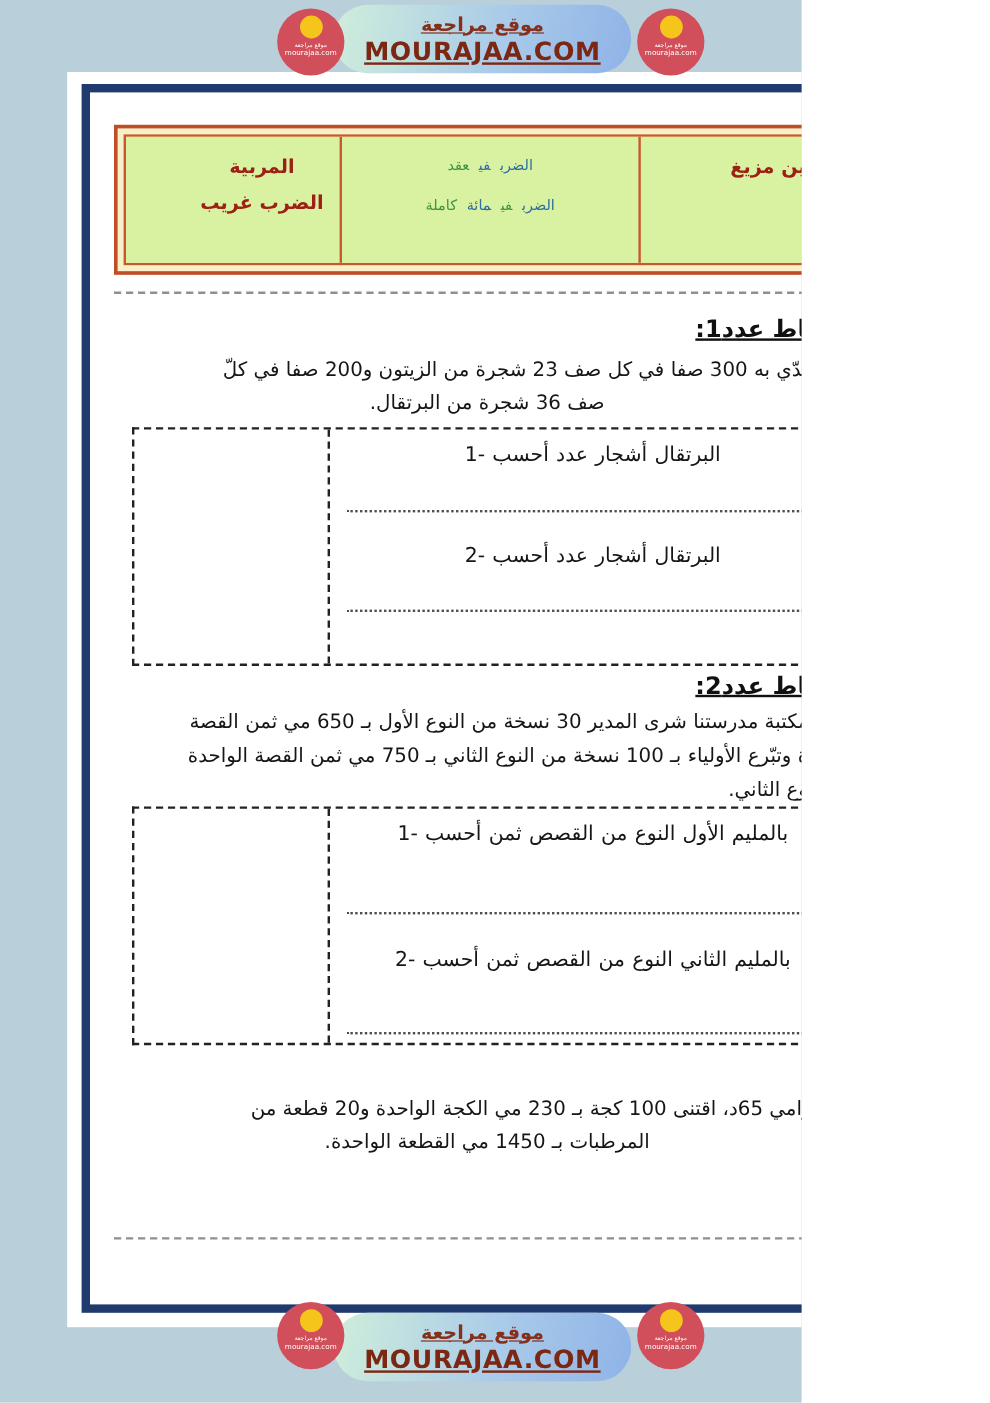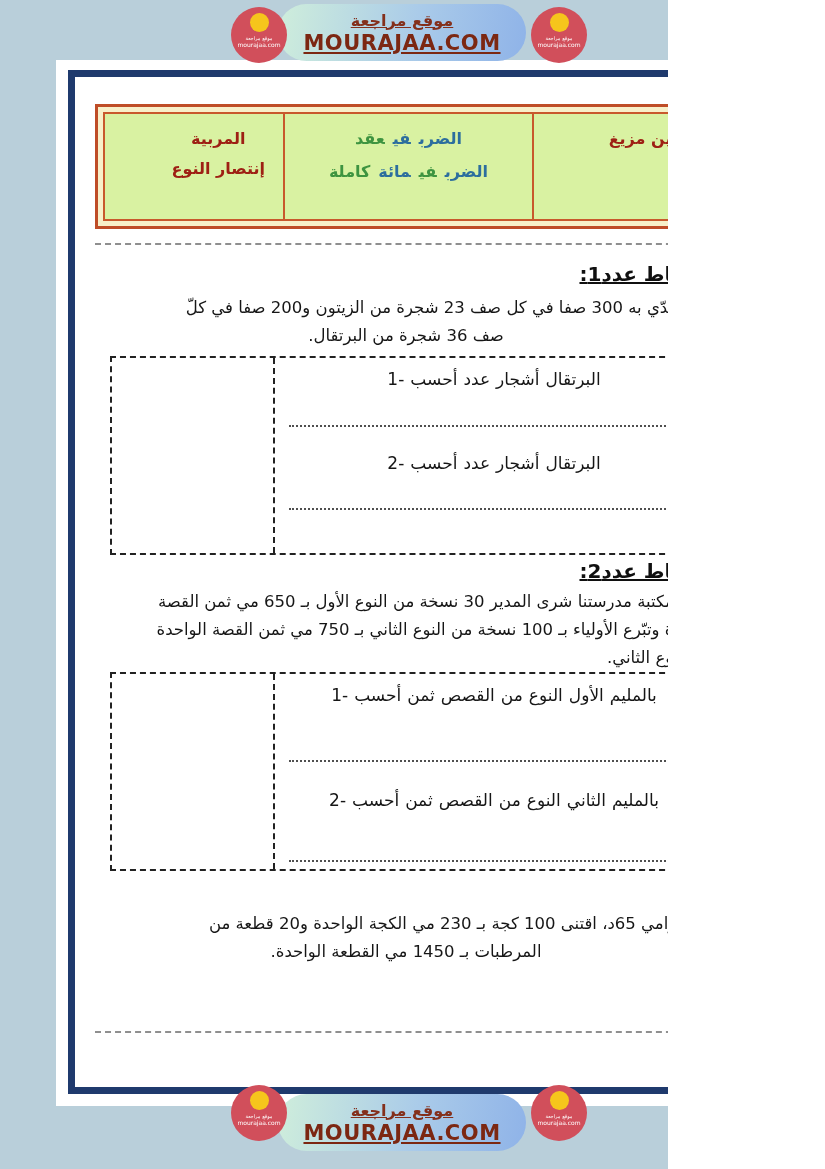--- a/index.html
+++ b/index.html
@@ -33,21 +33,21 @@
   .info-table { position:absolute; left:95px; top:104px; width:625px; height:125px;
                 border:3px solid #bf4d27; background:#f8f0c9; padding:5px; }
   .cells { display:flex; width:100%; height:100%; border:2px solid #c8592c; }
   .cell { background:#d9f2a2; border-left:2px solid #c8592c; height:100%; text-align:center; }
   .cell:first-child { border-left:none; }
   .cell-teacher { width:29.5%; } .cell-subject { width:41%; } .cell-school { width:29.5%; }
   .red-cell-line { font-size:16px; font-weight:bold; color:#9e2014; line-height:30px; }
   .cell-teacher .red-cell-line, .cell-school .red-cell-line { margin-top:0; }
   .cell-pad { padding-top:10px;padding-left:48px; }
   .subject-pad { padding-top:8px; }
-  .subject-line { direction:rtl; font-size:16px; font-weight:bold; line-height:33px; }
+  .subject-line { direction:rtl; font-size:12px; font-weight:normal; line-height:33px; }
   .subject-line span { margin:0 4px; }
 
   
   .sep { position:absolute; left:95px; width:627px; height:0; border-top:2px dashed #8f8f8f; }
   .sep-top { top:243px; } .sep-bottom { top:1031px; }
 
   
   .act-title { position:absolute; left:97px; width:618px; direction:rtl; text-align:right;
                font-size:20px; font-weight:bold; color:#101010; }
   .t-act1 { top:262px; } .t-act2 { top:559px; } .t-act3 { top:878px; }
@@ -95,21 +95,21 @@
   <div class="logo logo-tr">
     <div class="logo-sun"></div>
     <div class="logo-t1">موقع مراجعة</div>
     <div class="logo-t2">mourajaa.com</div>
   </div>
 
   <div class="info-table">
     <div class="cells">
       <div class="cell cell-teacher cell-pad">
         <div class="red-cell-line">المربية</div>
-        <div class="red-cell-line">إنتصار النوع</div>
+        <div class="red-cell-line">الضرب غريب</div>
       </div>
       <div class="cell cell-subject subject-pad">
         <div class="subject-line"><span style="color: rgb(44, 110, 158);">الضرب</span><span style="color: rgb(44, 110, 158);">في</span><span style="color: rgb(62, 148, 64);">عقد</span></div>
         <div class="subject-line"><span style="color: rgb(44, 110, 158);">الضرب</span><span style="color: rgb(62, 148, 64);">في</span><span style="color: rgb(44, 110, 158);">مائة</span><span style="color: rgb(62, 148, 64);">كاملة</span></div>
       </div>
       <div class="cell cell-school cell-pad">
         <div class="red-cell-line">عين مزيغ</div>
       </div>
     </div>
   </div>

